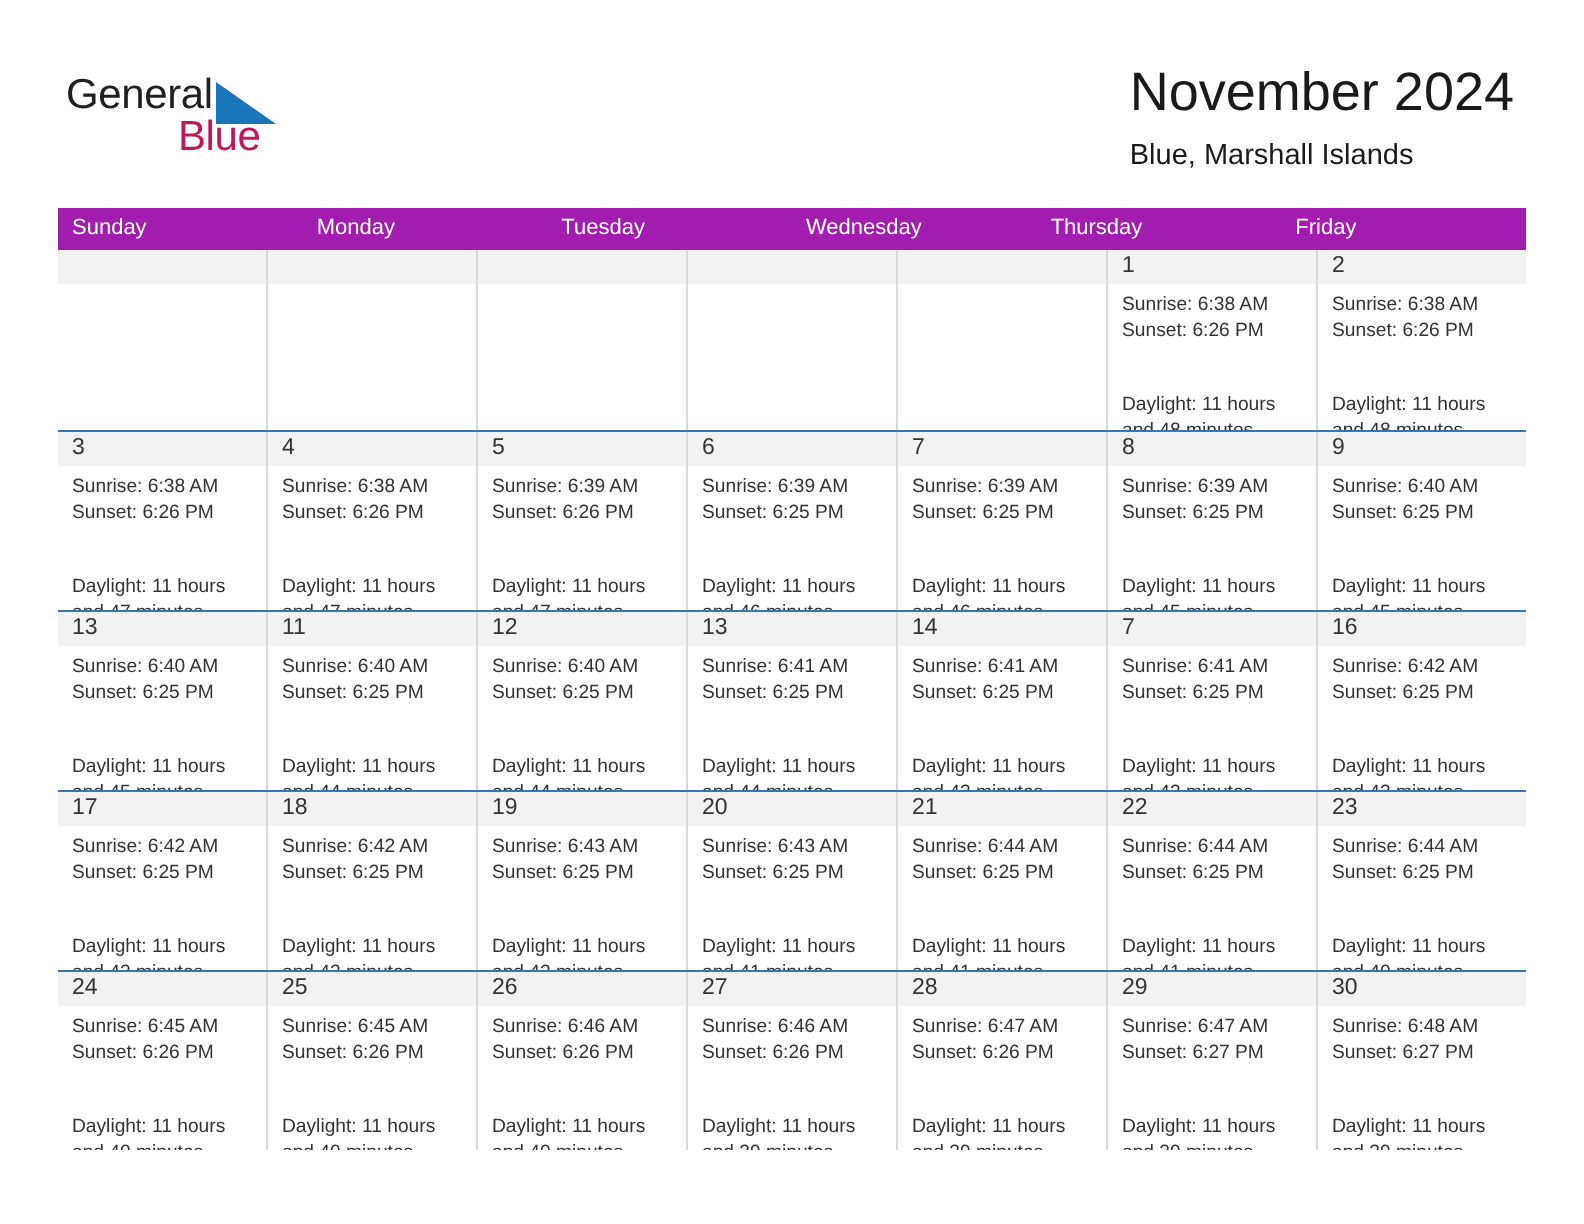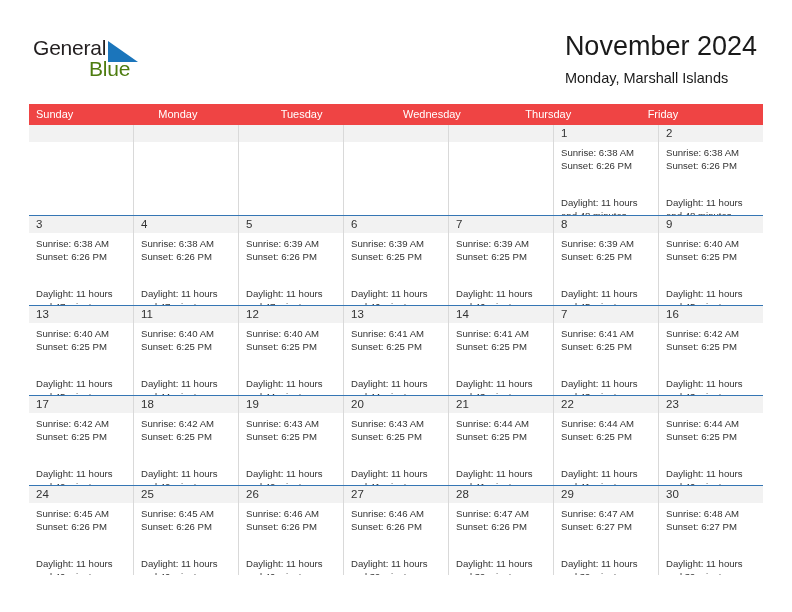--- a/index.html
+++ b/index.html
@@ -53,21 +53,21 @@
     height: 0;
     border-left: 30px solid #1b75bb;
     border-top: 21px solid transparent;
   }
   .logo-blue {
     position: absolute;
     left: 56px;
     top: 21px;
     font-size: 21px;
     letter-spacing: -0.2px;
-    color: #4d7c0f;
+    color: #be185d;
   }
 
   .title-block {
     position: absolute;
     right: 35px;
     top: 30px;
   }
   .cal-title {
     font-size: 27px;
     font-weight: normal;
@@ -85,21 +85,21 @@
 
   
   .calendar {
     position: absolute;
     left: 29px;
     top: 104px;
     width: 734px;
   }
   .dow-row {
     display: flex;
-    background: #ef4444;
+    background: #a21caf;
     height: 21px;
   }
   .dow-cell {
     flex: 1 1 0;
     color: #ffffff;
     font-size: 11px;
     line-height: 21px;
     padding-left: 7px;
     box-sizing: border-box;
     overflow: hidden;
@@ -159,21 +159,21 @@
   <div class="header">
 
     <div class="logo">
       <span class="logo-general">General</span>
       <span class="logo-triangle"></span>
       <span class="logo-blue">Blue</span>
     </div>
 
     <div class="title-block">
       <div class="cal-title">November 2024</div>
-      <div class="cal-subtitle">Monday, Marshall Islands</div>
+      <div class="cal-subtitle">Blue, Marshall Islands</div>
     </div>
 
   </div>
 
   <div class="calendar">
 
     <div class="dow-row">
       <div class="dow-cell">Sunday</div>
       <div class="dow-cell">Monday</div>
       <div class="dow-cell">Tuesday</div>

